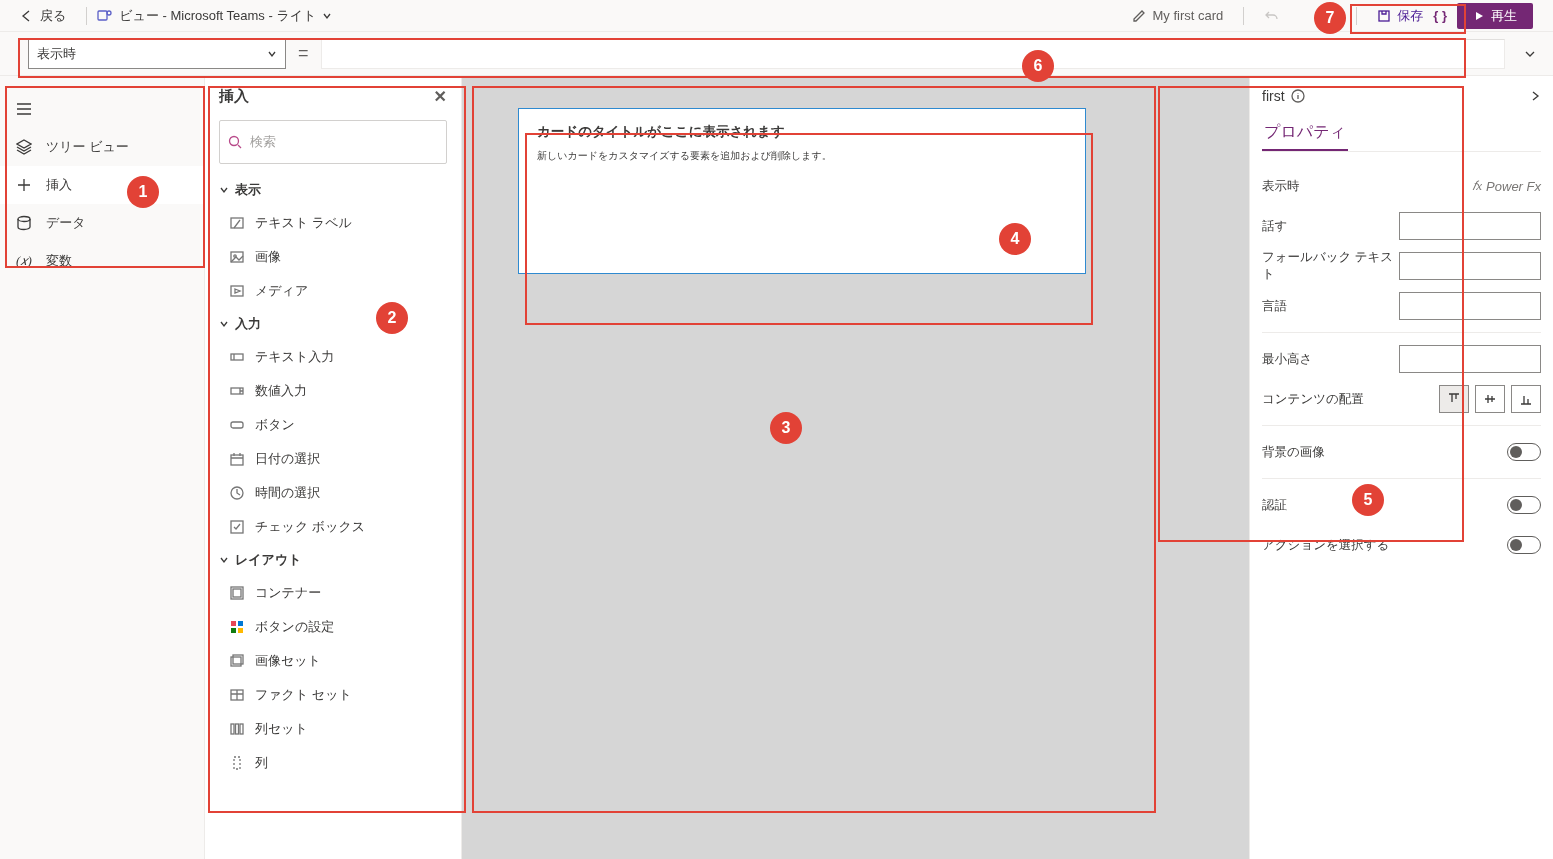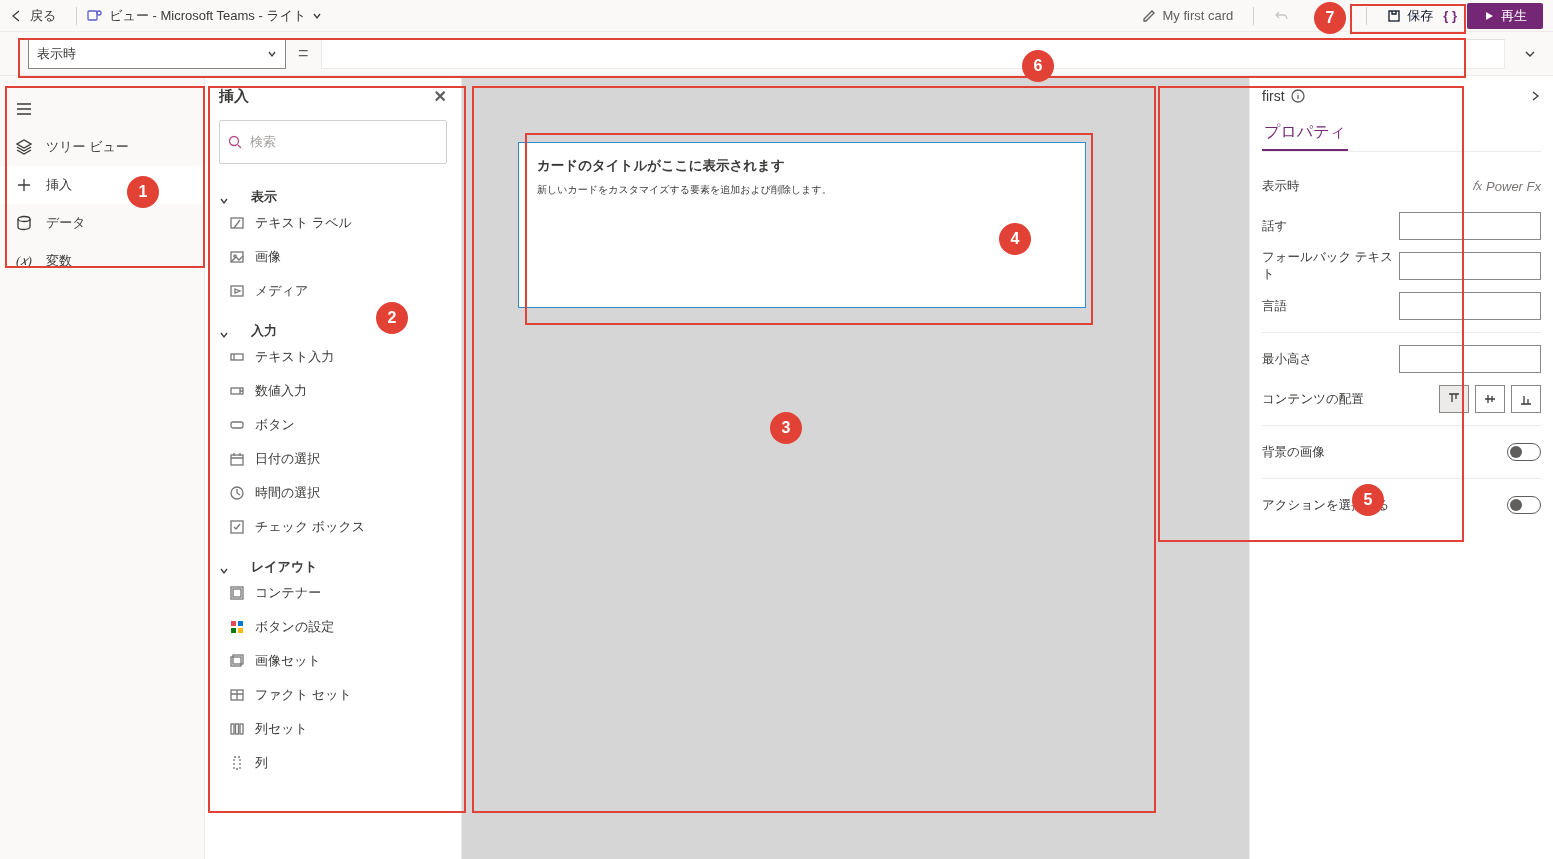--- a/index.html
+++ b/index.html
@@ -3,21 +3,21 @@
 <meta charset="utf-8">
 <style>
   * { box-sizing: border-box; }
   html, body { margin: 0; padding: 0; font-family: "Segoe UI", "Yu Gothic UI", sans-serif; font-size: 13px; color: #3b3a39; background: #faf9f8; }
   body { width: 1553px; height: 859px; position: relative; }
 
   
   .anno { position: absolute; border: 2px solid #e24236; pointer-events: none; z-index: 100; }
   .anno .bubble { position: absolute; width: 32px; height: 32px; background: #e24236; color: white; border-radius: 50%; display: flex; align-items: center; justify-content: center; font-size: 16px; font-weight: 600; pointer-events: none; }
 
-  .topbar { height: 32px; display: flex; align-items: center; padding: 0 10px; border-bottom: 1px solid #edebe9; background: #faf9f8; }
+  .topbar { height: 32px; display: flex; align-items: center; padding: 0 20px; border-bottom: 1px solid #edebe9; background: #faf9f8; }
   .topbar .back { display: flex; align-items: center; gap: 6px; cursor: pointer; margin-right: 10px; }
   .vsep { width: 1px; height: 18px; background: #d2d0ce; margin: 0 10px; }
   .topbar .title { display: flex; align-items: center; gap: 6px; }
   .topbar .spacer { flex: 1; }
   .topbar .tr { display: flex; align-items: center; gap: 10px; }
   .topbar .ghost { display: flex; align-items: center; gap: 6px; cursor: pointer; color: #605e5c; }
   .topbar .play { background: #742774; color: #fff; border-radius: 2px; height: 26px; padding: 0 16px; display: flex; align-items: center; gap: 6px; cursor: pointer; }
   .topbar svg, .sidebar svg, .insp svg, .insert-panel svg { display: block; }
 
   .fx-row { height: 44px; display: flex; align-items: center; padding: 6px 10px 6px 28px; gap: 12px; border-bottom: 1px solid #edebe9; background: #faf9f8; }
@@ -31,26 +31,26 @@
   .sidebar { width: 204px; background: #faf9f8; padding-top: 14px; }
   .sb-item { display: flex; align-items: center; gap: 14px; height: 38px; padding-left: 16px; cursor: pointer; color: #3b3a39; }
   .sb-item.active { background: #fff; }
   .sb-item .ic { width: 16px; height: 16px; color: #3b3a39; display: flex; align-items: center; }
 
   .insert-panel { width: 258px; border-left: 1px solid #edebe9; border-right: 1px solid #edebe9; background: #fff; display: flex; flex-direction: column; }
   .ip-hd { display: flex; align-items: center; justify-content: space-between; height: 40px; padding: 0 14px; font-size: 15px; font-weight: 600; }
   .ip-hd .x { cursor: pointer; font-size: 16px; color: #605e5c; }
   .ip-search { margin: 4px 14px 10px; height: 44px; border: 1px solid #d2d0ce; border-radius: 2px; display: flex; align-items: center; padding: 0 8px; gap: 8px; color: #a19f9d; }
   .ip-grp { }
-  .ip-gh { display: flex; align-items: flex-end; gap: 22px; height: 32px; padding: 0 14px; font-weight: 600; cursor: pointer; }
+  .ip-gh { display: flex; align-items: center; gap: 6px; height: 32px; padding: 0 14px; font-weight: 600; cursor: pointer; }
   .ip-row { display: flex; align-items: center; gap: 10px; height: 34px; padding: 0 14px 0 24px; cursor: pointer; color: #3b3a39; }
   .ip-row .ric { width: 16px; height: 16px; color: #767676; display:flex; align-items:center; justify-content:center; }
 
   .canvas { flex: 1; background: #d6d6d6; position: relative; }
-  .card { position: absolute; top: 66px; left: 56px; width: 568px; background: #fff; border: 1px solid #2f8ad0; padding: 14px 18px 110px; }
+  .card { position: absolute; top: 32px; left: 56px; width: 568px; background: #fff; border: 1px solid #2f8ad0; padding: 14px 18px 110px; }
   .card-title { font-weight: 600; margin-bottom: 8px; font-size: 13.5px; }
   .card-desc { font-size: 10px; color: #3b3a39; }
 
   .insp { width: 304px; border-left: 1px solid #edebe9; background: #fff; padding: 0 12px; }
   .insp-hd { display: flex; align-items: center; justify-content: space-between; height: 40px; }
   .insp-hd .l { display: flex; align-items: center; gap: 6px; font-size: 14px; }
   .insp-tabs { border-bottom: 1px solid #edebe9; margin-bottom: 14px; }
   .insp-tab { display: inline-block; padding: 6px 2px; border-bottom: 2px solid #742774; color: #742774; font-size: 16px; }
   .prow { display: flex; align-items: center; justify-content: space-between; min-height: 40px; }
   .prow .lbl { font-size: 12.5px; color: #3b3a39; }
@@ -100,21 +100,21 @@
           <path d="M5 3 L2 6 L5 9 M2 6 H9 A4 4 0 0 1 13 10"></path>
         </svg>
     </div>
     <div class="vsep" style="background:transparent;width:4px;"></div>
     <div class="ghost" style="color:#c8c6c4;">
       <svg width="14" height="14" class="ic-svg">
           <path d="M9 3 L12 6 L9 9 M12 6 H5 A4 4 0 0 0 1 10"></path>
         </svg>
     </div>
     <div class="vsep"></div>
-    <div class="ghost" style="color:#0f172a;">
+    <div class="ghost" style="color:#4c1d95;">
       <svg width="14" height="14" class="ic-svg">
           <rect x="2" y="2" width="10" height="10"></rect>
           <path d="M5 2 V5 H9 V2"></path>
         </svg>
       <span>保存</span>
     </div>
     <div class="ghost" style="color:#742774;font-weight:600;">{ }</div>
     <div class="play">
       <svg width="12" height="12">
           <path d="M3 2 L10 6 L3 10 Z" fill="#fff"></path>
@@ -428,20 +428,26 @@
     </div>
     <div class="hr"></div>
     <div class="prow">
       <span class="lbl">背景の画像</span>
       <div class="toggle">
           <div class="knob"></div>
         </div>
     </div>
     <div class="hr"></div>
     <div class="prow">
+      <span class="lbl">認証</span>
+      <div class="toggle">
+          <div class="knob"></div>
+        </div>
+    </div>
+    <div class="prow">
       <span class="lbl">アクションを選択する</span>
       <div class="toggle">
           <div class="knob"></div>
         </div>
     </div>
   </div>
 
 </div>
 
 <div class="anno" style="left: 5px; top: 86px; width: 200px; height: 182px;">

